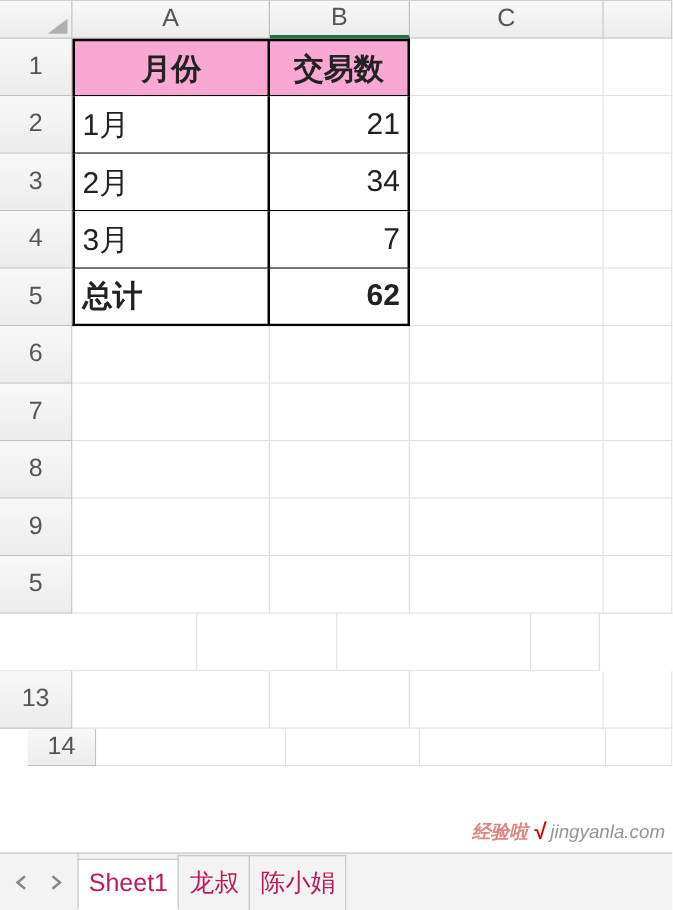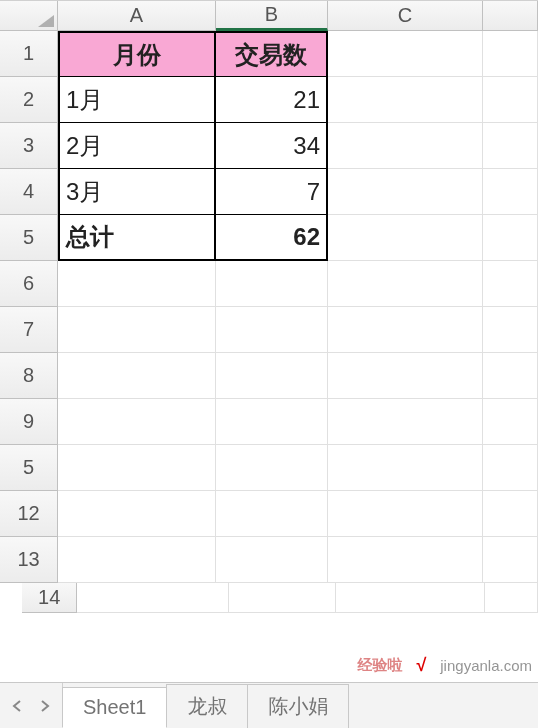--- a/index.html
+++ b/index.html
@@ -140,44 +140,45 @@
       align-items: center;
       justify-content: center;
       color: #888;
       cursor: pointer;
     }
     .tabs-list {
       display: flex;
       align-items: flex-end;
     }
     .sheet-tab {
-      padding: 8px 20px;
+      padding: 8px 8px;
       border: 1px solid #c8c8c8;
       border-bottom: none;
       background: #f3f3f3;
       font-size: 20px;
-      color: #737373;
+      color: #be185d;
       cursor: pointer;
       margin-left: -1px;
     }
     .sheet-tab.active {
       background: #fff;
       border-bottom: 1px solid #fff;
       position: relative;
       z-index: 2;
     }
     .watermark {
       position: absolute;
       bottom: 52px;
       right: 6px;
       font-size: 15px;
+      font-style: italic;
       pointer-events: none;
       display: flex;
       align-items: center;
-      gap: 14px;
+      gap: 4px;
     }
     .wm-text1 { color: rgba(200,50,50,0.6); font-weight: bold;}
     .wm-text2 { color: rgba(60,60,60,0.55); }
     .wm-check { color: #d00; font-weight: bold; font-size: 18px;}
     .header-row {
       min-height: 30px;
       height: 30px;
     }
   </style>
 </head>
@@ -262,21 +263,20 @@
     <div class="cell col-D"></div>
   </div>
   <div class="grid-row">
     <div class="row-header">5</div>
     <div class="cell col-A"></div>
     <div class="cell col-B"></div>
     <div class="cell col-C"></div>
     <div class="cell col-D"></div>
   </div>
   <div class="grid-row">
-    <div class="row-header">12</div>
     <div class="cell col-A"></div>
     <div class="cell col-B"></div>
     <div class="cell col-C"></div>
     <div class="cell col-D"></div>
   </div>
   <div class="grid-row">
     <div class="row-header">13</div>
     <div class="cell col-A"></div>
     <div class="cell col-B"></div>
     <div class="cell col-C"></div>

